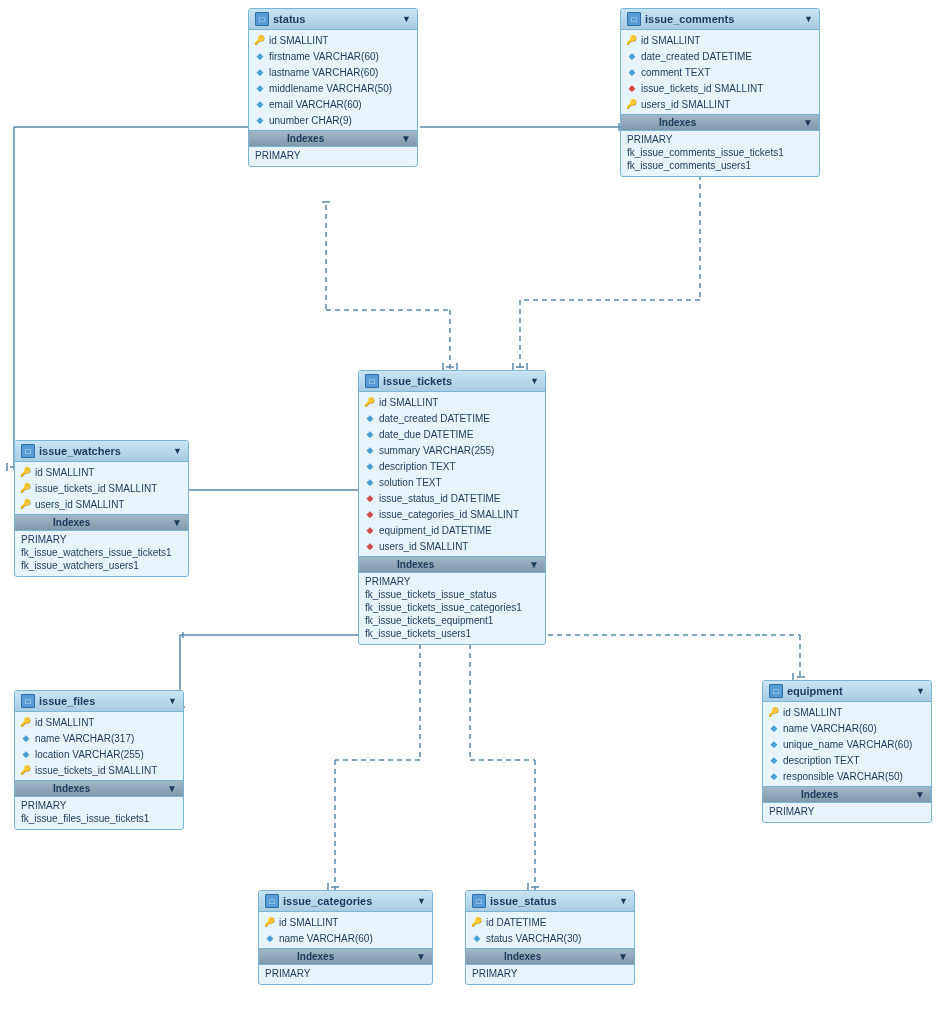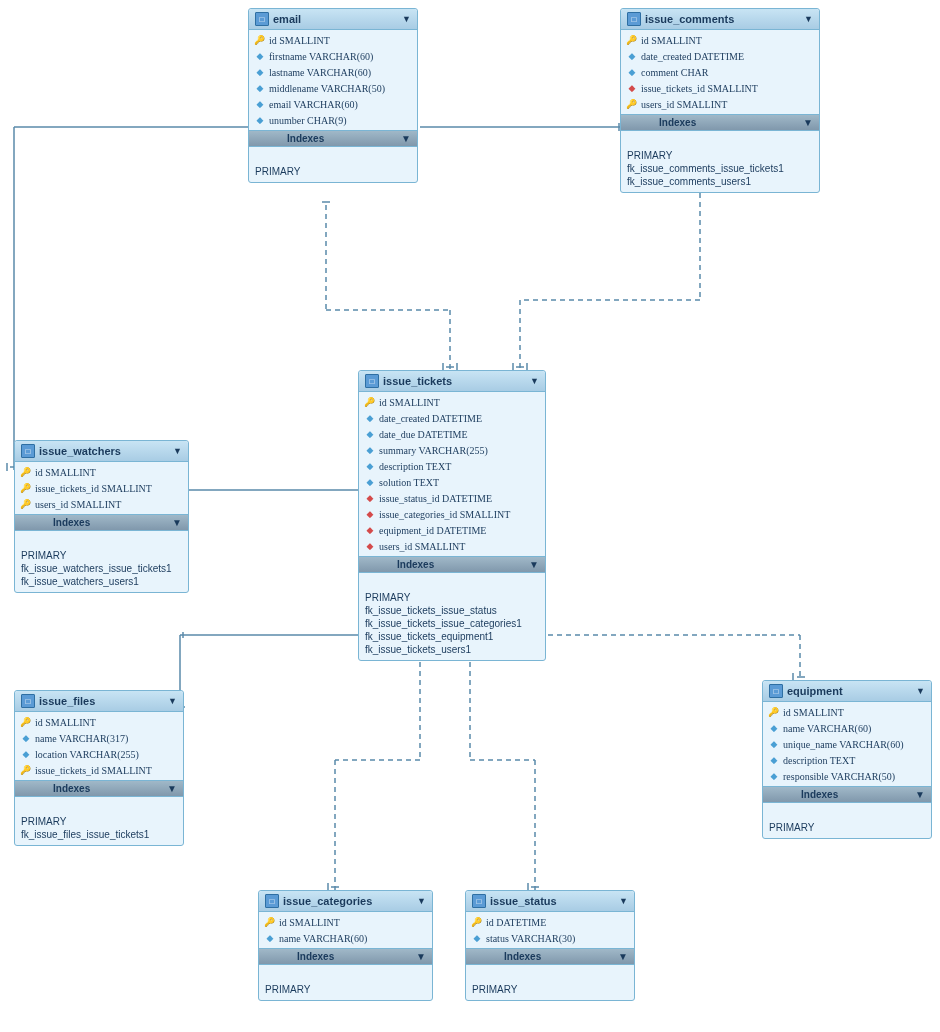--- a/index.html
+++ b/index.html
@@ -97,21 +97,20 @@
     }
 
     .field-icon.diamond-red {
       color: #d44a4a;
       font-size: 9px;
     }
 
     .field-name {
       color: #1a3a5c;
       font-size: 10px;
-      font-family: Liberation Serif, serif;
     }
 
     .indexes-header {
       background: linear-gradient(to bottom, #a0b8c8, #8098ac);
       border-top: 1px solid #7ab5d4;
       border-bottom: 1px solid #7ab5d4;
       padding: 2px 6px;
       display: flex;
       align-items: center;
       justify-content: space-between;
@@ -119,21 +118,20 @@
 
     .indexes-header span {
       font-weight: bold;
       color: #1a3a5c;
       font-size: 10px;
       padding-left: 32px;
     }
 
     .indexes-content {
       padding: 2px 8px 4px 6px;
-      margin-top: 16px;
     }
 
     .index-row {
       color: #1a3a5c;
       font-size: 10px;
       padding: 1px 0;
     }
 
     svg.connections {
       position: absolute;
@@ -229,21 +227,21 @@
     <line class="dashed" x1="535" y1="760" x2="535" y2="890"></line>
 
     <line x1="466" y1="632" x2="474" y2="632"></line>
     <line x1="531" y1="887" x2="539" y2="887"></line>
     <line x1="528" y1="883" x2="528" y2="891"></line>
   </svg>
 
   <div class="table-box" style="left:248px; top:8px; width:168px;">
     <div class="table-header">
       <span class="table-icon">□</span>
-      <span class="table-name">email</span>
+      <span class="table-name">status</span>
       <span class="dropdown-arrow">▼</span>
     </div>
     <div class="table-fields">
       <div class="field-row">
         <span class="field-icon key">🔑</span>
         <span class="field-name">id SMALLINT</span>
       </div>
       <div class="field-row">
         <span class="field-icon diamond-blue">◆</span>
         <span class="field-name">firstname VARCHAR(60)</span>
@@ -284,21 +282,21 @@
       <div class="field-row">
         <span class="field-icon key">🔑</span>
         <span class="field-name">id SMALLINT</span>
       </div>
       <div class="field-row">
         <span class="field-icon diamond-blue">◆</span>
         <span class="field-name">date_created DATETIME</span>
       </div>
       <div class="field-row">
         <span class="field-icon diamond-blue">◆</span>
-        <span class="field-name">comment CHAR</span>
+        <span class="field-name">comment TEXT</span>
       </div>
       <div class="field-row">
         <span class="field-icon diamond-red" style="color:#d44a4a;">◆</span>
         <span class="field-name">issue_tickets_id SMALLINT</span>
       </div>
       <div class="field-row">
         <span class="field-icon key">🔑</span>
         <span class="field-name">users_id SMALLINT</span>
       </div>
     </div>

